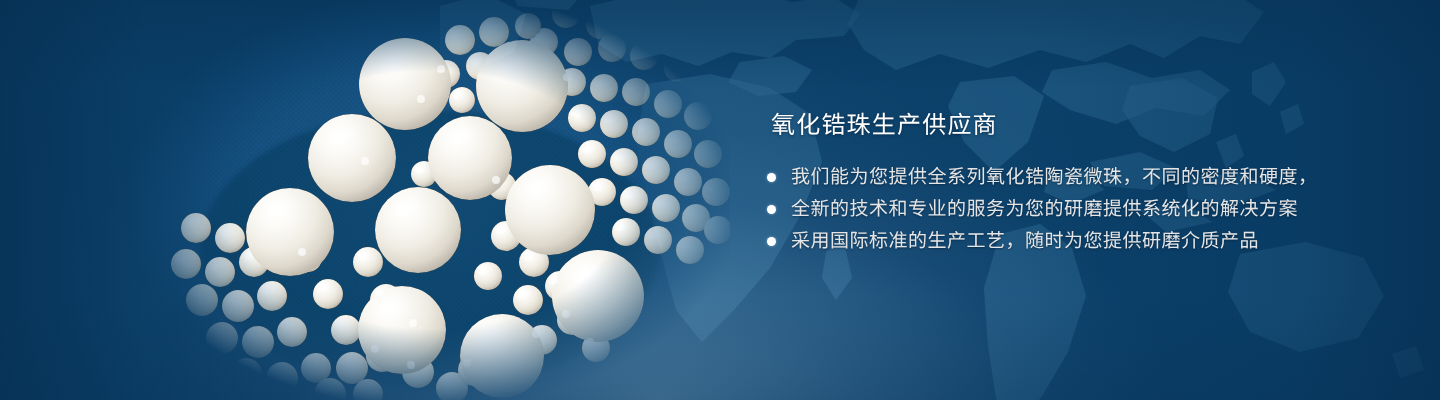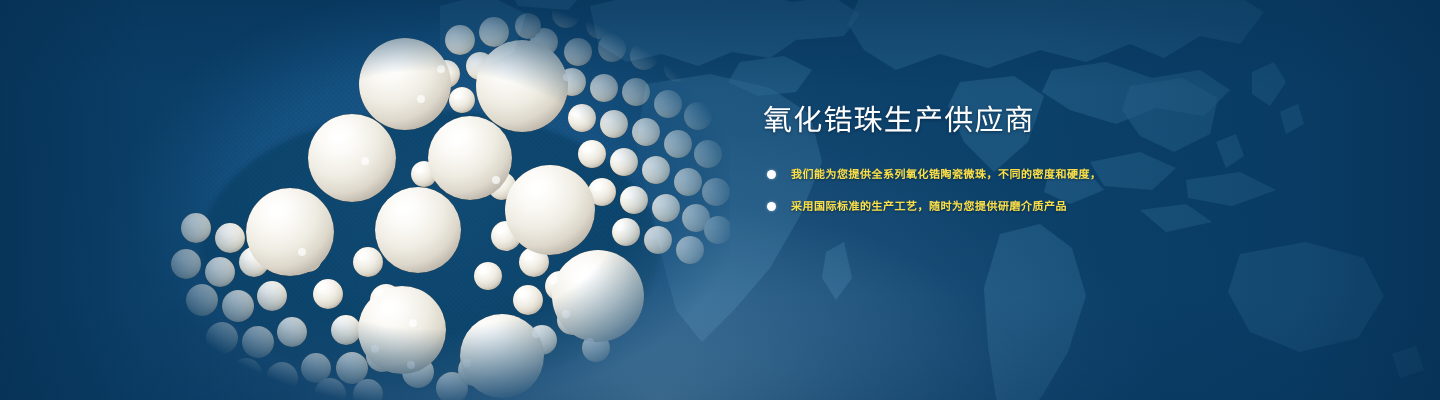--- a/index.html
+++ b/index.html
@@ -80,44 +80,43 @@
   .bead-photo svg { display: block; width: 100%; height: 100%; }
 
   
   .copy {
     position: absolute;
     left: 763px;
     top: 104px;
     width: 600px;
   }
   .headline {
-    margin: 0;
-    font-size: 29px;
+    margin: 8px;
+    font-size: 24px;
     font-weight: 400;
     line-height: 1.15;
     color: #ffffff;
     letter-spacing: 1.2px;
     text-shadow: 0 1px 3px rgba(0,22,44,0.55);
     font-family: Liberation Serif, serif;
   }
   .bullets {
     list-style: none;
     margin: 26px 0 0 0;
     padding: 0;
   }
   .bullet {
     position: relative;
     padding-left: 28px;
     margin-bottom: 10px;
-    font-size: 11px;
+    font-size: 19px;
     line-height: 22px;
-    color: #fde047;
+    color: #e5e5e5;
     letter-spacing: 0.5px;
     text-shadow: 0 1px 2px rgba(0,20,40,0.5);
-    font-weight: bold;
   }
   .bullet:last-child { margin-bottom: 0; }
   .bullet .dot {
     position: absolute;
     left: 4px;
     top: 7px;
     width: 9px;
     height: 9px;
     border-radius: 50%;
     background: #ffffff;
@@ -523,18 +522,22 @@
   <div class="copy">
     <h1 class="headline">氧化锆珠生产供应商</h1>
 
     <ul class="bullets">
       <li class="bullet">
         <span class="dot"></span>
         <span class="line">我们能为您提供全系列氧化锆陶瓷微珠，不同的密度和硬度，</span>
       </li>
       <li class="bullet">
         <span class="dot"></span>
+        <span class="line">全新的技术和专业的服务为您的研磨提供系统化的解决方案</span>
+      </li>
+      <li class="bullet">
+        <span class="dot"></span>
         <span class="line">采用国际标准的生产工艺，随时为您提供研磨介质产品</span>
       </li>
     </ul>
   </div>
 
 </div>
 
 </body></html>

